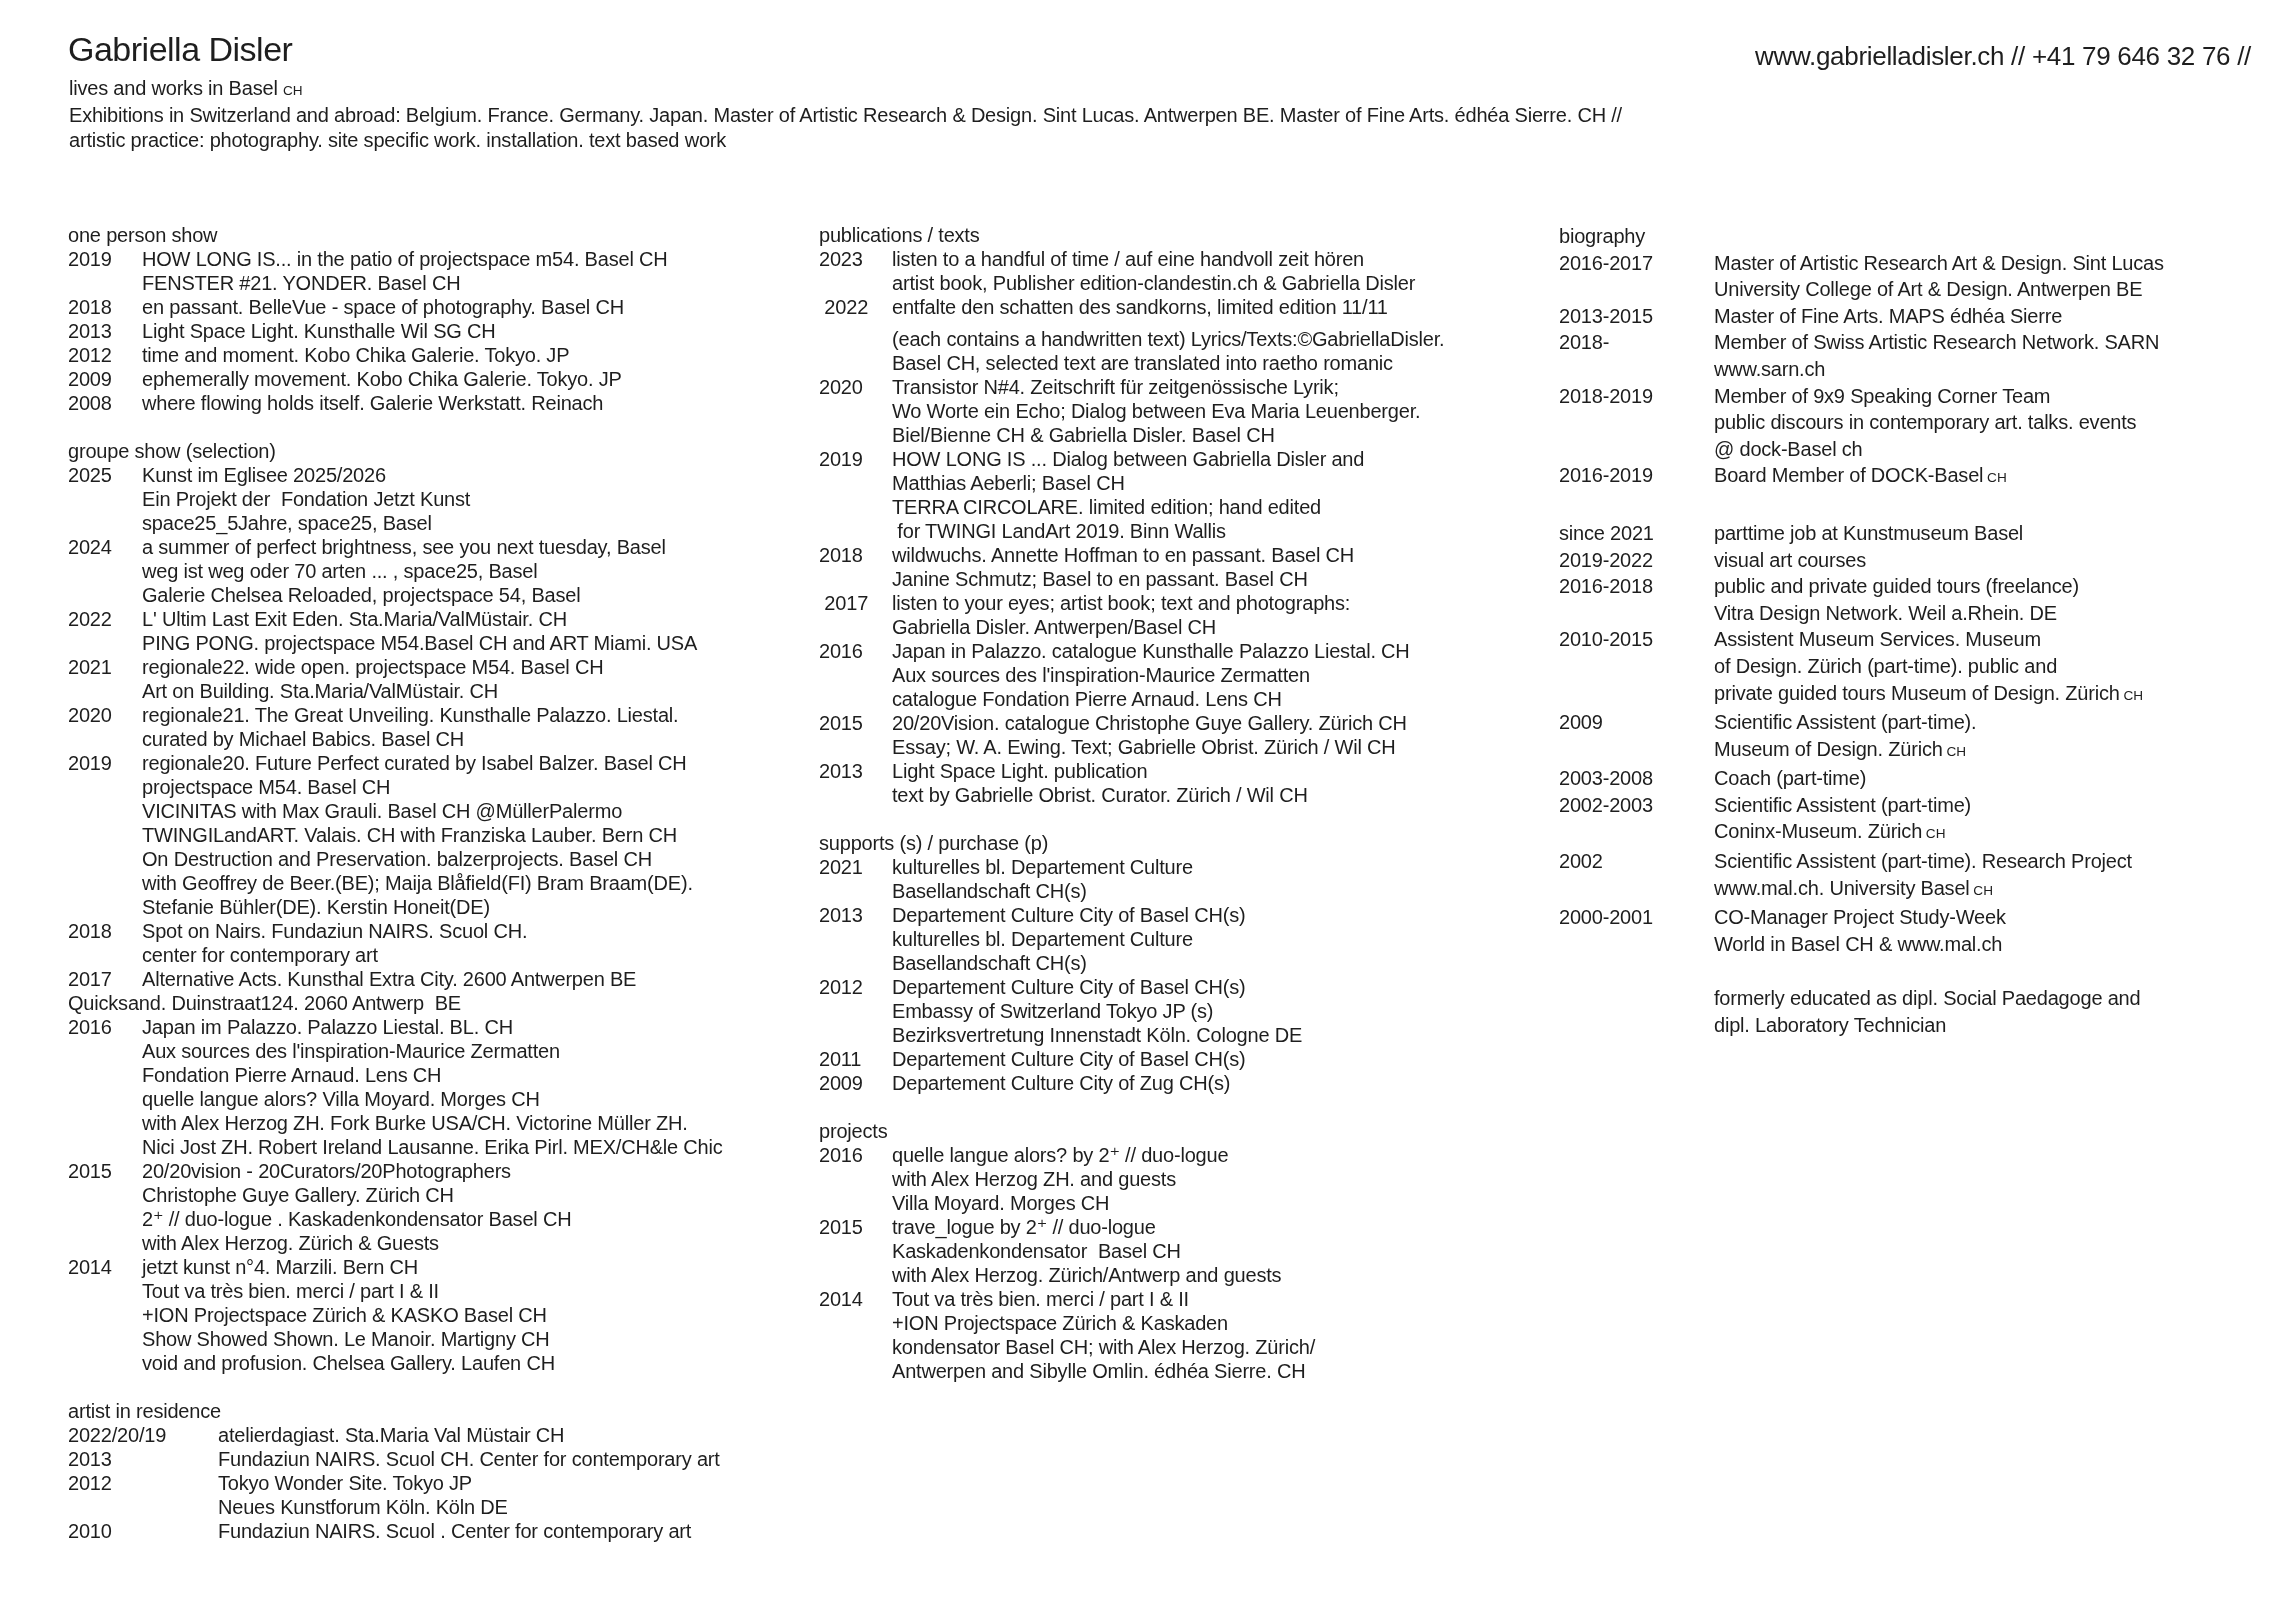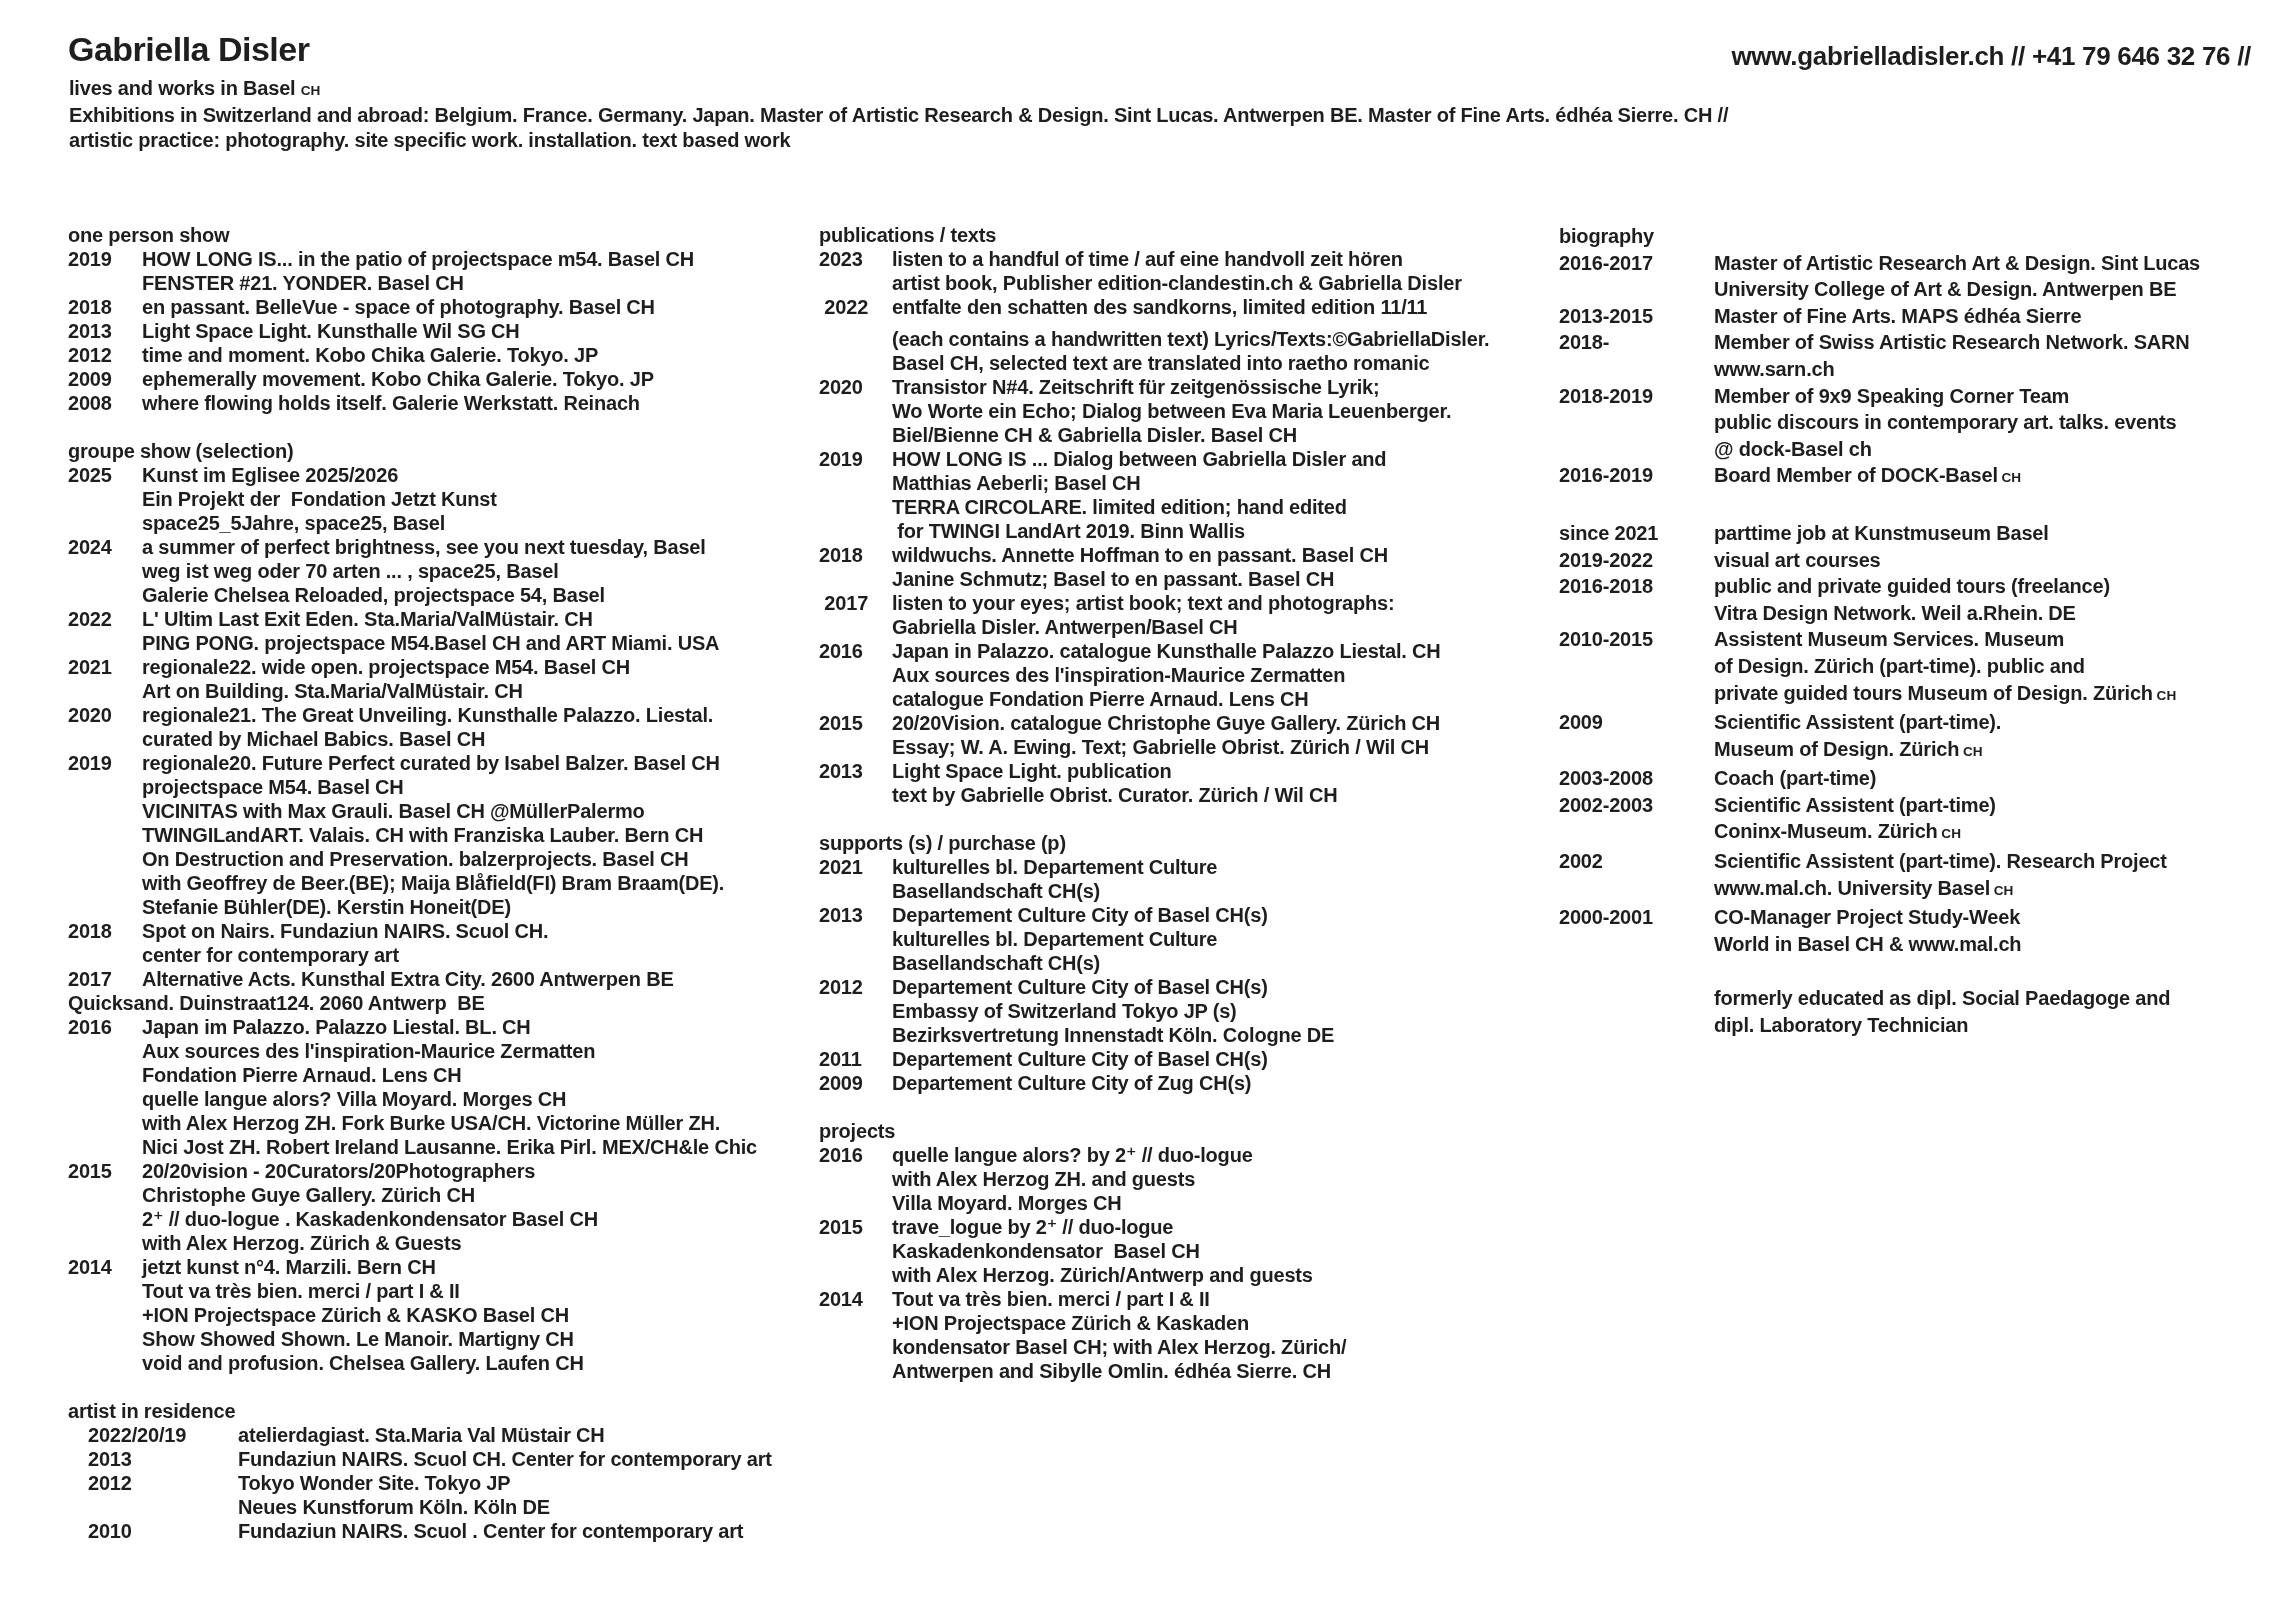--- a/index.html
+++ b/index.html
@@ -3,21 +3,21 @@
 <meta charset="utf-8">
 <style>
   * { box-sizing: border-box; }
   html, body { margin: 0; padding: 0; }
   body {
     width: 2295px; height: 1602px; position: relative;
     background: #ffffff; color: #1e1e1e;
     font-family: "Liberation Sans", "DejaVu Sans", sans-serif;
     font-size: 20px; letter-spacing: -0.2px;
   }
-  .page { position: absolute; inset: 0; overflow: hidden; font-weight: bold; }
+  .page { position: absolute; inset: 0; overflow: hidden; }
 
   
   .artist-name { position: absolute; left: 68px; top: 30px; font-size: 34px; letter-spacing: -0.5px; white-space: pre; }
   .contact { position: absolute; top: 41px; right: 44px; font-size: 26px; letter-spacing: -0.3px; white-space: pre; }
   .hdr-line { position: absolute; left: 69px; white-space: pre; line-height: 24px; }
   .lives { top: 76px; }
   .exhibitions { top: 103px; }
   .practice { top: 128px; }
 
   .small { font-size: 0.68em; letter-spacing: 0; }
@@ -29,21 +29,21 @@
   #col-right { left: 1559px; width: 722px; }
 
   .section { margin: 0; }
   .section + .section { margin-top: 24px; }
   .section-title { line-height: 24px; white-space: pre; }
   .row { display: flex; line-height: 24px; white-space: pre; }
   .row.gap { margin-top: 8.4px; }
   .year { flex: none; width: 74px; }
   #col-mid .year { width: 73px; }
   #col-right .year { width: 155px; }
-  .section.wide .year { width: 150px; margin-left: 20px; }
+  .section.wide .year { width: 150px; }
   .desc { flex: none; }
 
   
   #col-right .row, #col-right .section-title { line-height: 26.6px; }
   .spacer { height: 28px; }
 </style>
 </head>
 <body>
 
 <div class="page">

